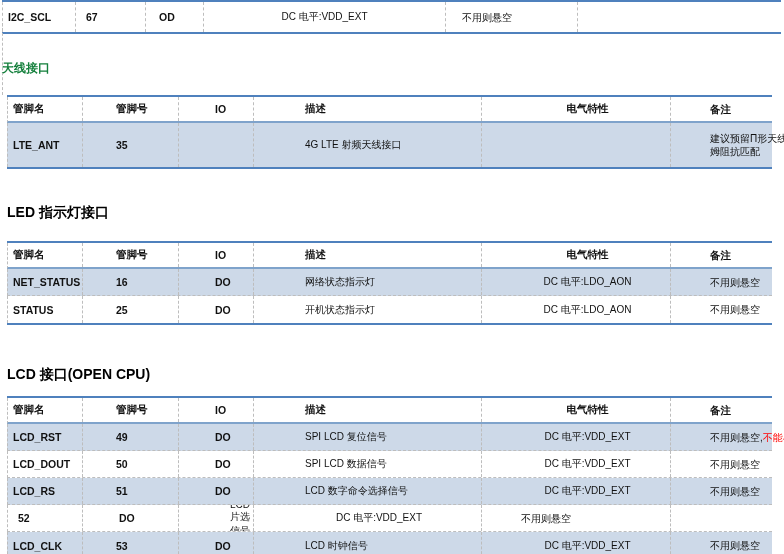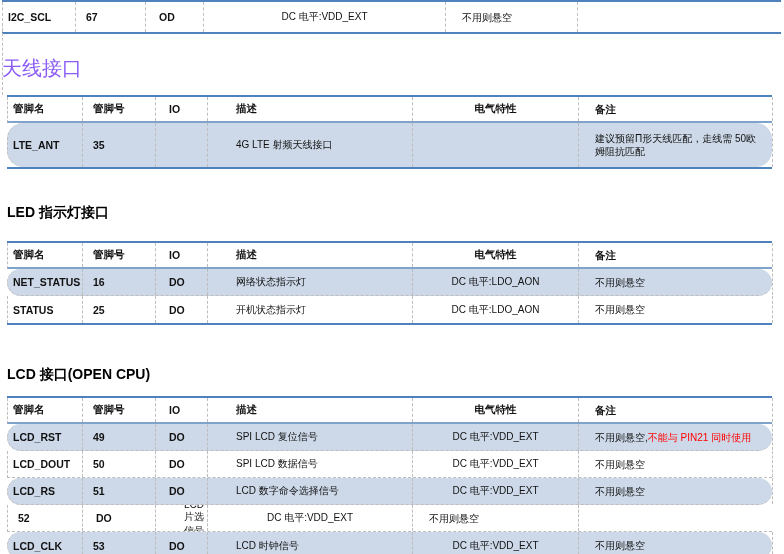--- a/index.html
+++ b/index.html
@@ -14,41 +14,41 @@
   body{
     font-family:"Liberation Sans","DejaVu Sans",sans-serif;
     color:#111;
   }
   .page{position:relative;width:784px;height:554px;background:#fff;overflow:hidden;}
 
   
   .tbl{position:absolute;border-top:2px solid var(--accent);}
   .tbl.closed{border-bottom:2px solid var(--accent);}
   .tr{display:grid;border-left:1px dashed var(--grid);}
-  .norm .tr{grid-template-columns:75px 73px 52px 205px 166px 194px;}
+  .norm .tr{grid-template-columns:75px 73px 52px 205px 166px 194px;gap:23px;}
   .prev .tr{grid-template-columns:73px 70px 58px 242px 132px 204px;}
   .thead{height:26px;border-bottom:2px solid var(--hdrline);}
   .row{height:27px;border-bottom:1px dashed var(--grid);}
   .row.tall{height:44px;}
   .row.last{border-bottom:none;}
-  .row.blue{background:var(--blue);border-radius:16px;}
+  .row.blue{background:var(--blue);}
   .prev .row{height:30px;border-bottom:none;}
   .td{display:flex;align-items:center;border-right:1px dashed var(--grid);overflow:hidden;}
   .c1{padding-left:5px;}
   .c2{padding-left:10px;}
   .c3{padding-left:13px;}
   .c4{padding-left:28px;}
   .c5{justify-content:center;padding-left:0;}
   .c6{padding-left:16px;padding-right:6px;line-height:13px;}
   .b{font-weight:bold;font-size:10.5px;}
   .s{font-size:10px;}
   .warn{color:var(--warn);}
 
   
-  .h-big{position:absolute;left:2px;font-size:20px;font-weight:normal;line-height:24px;color:#8b5cf6;}
+  .h-big{position:absolute;left:2px;font-size:12px;font-weight:bold;line-height:24px;color:#15803d;}
   .h-sec{position:absolute;left:7px;font-size:14px;font-weight:bold;line-height:21px;color:#000;}
 
   
   .stub{position:absolute;left:2px;top:23px;height:72px;width:0;border-left:1px dashed var(--grid);}
 </style>
 </head>
 <body>
 
 <div class="page">
 

